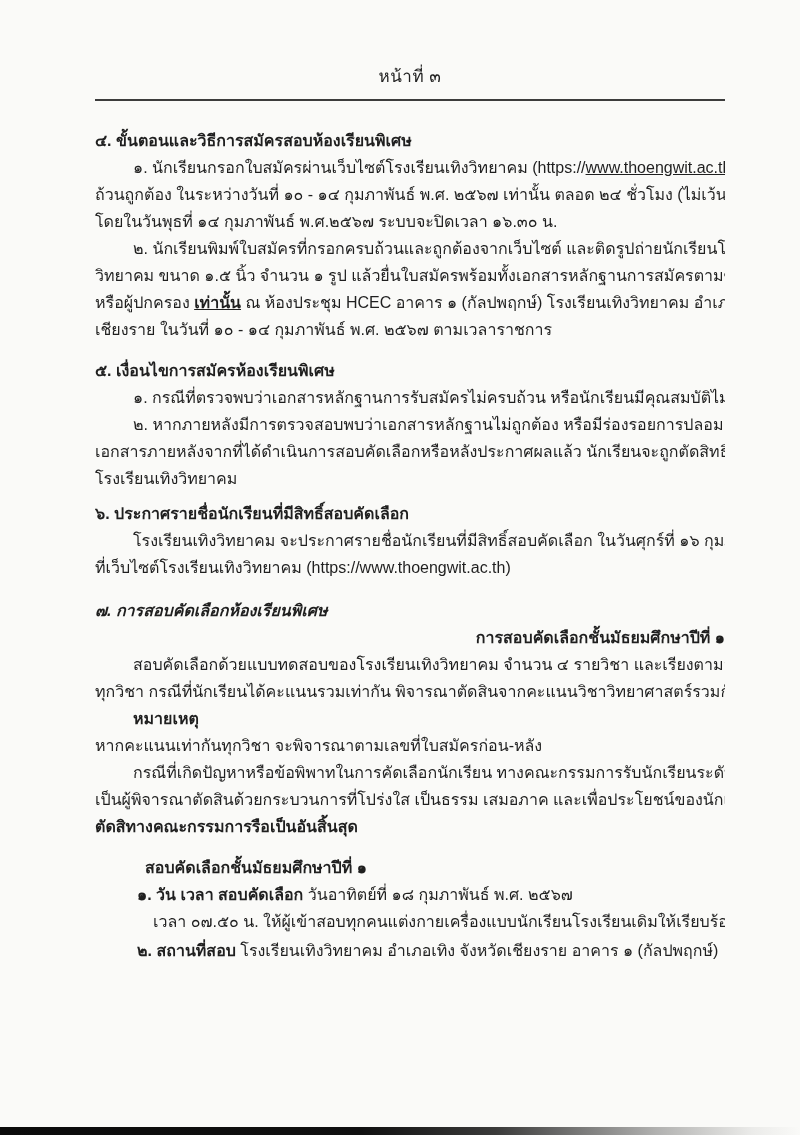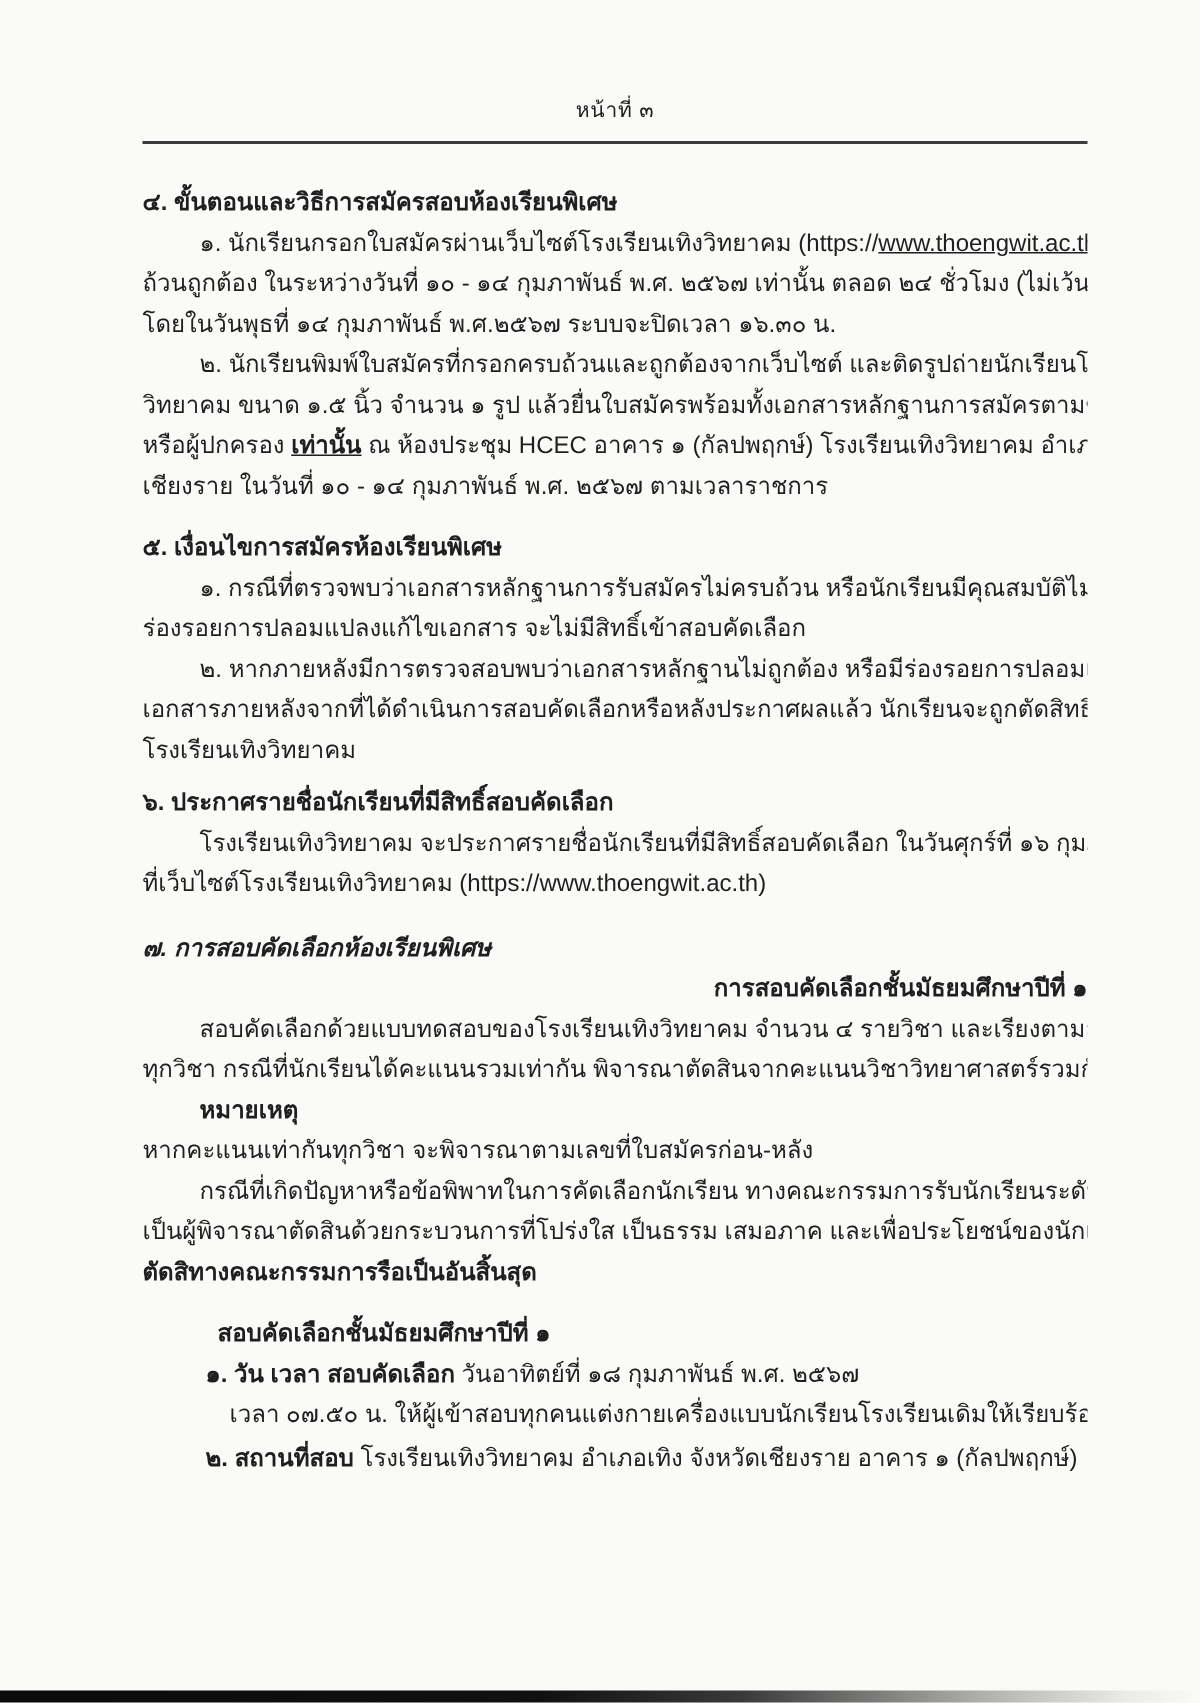--- a/index.html
+++ b/index.html
@@ -16,21 +16,21 @@
     font-family: "Liberation Sans", "DejaVu Sans", sans-serif;
   }
   .page {
     position: absolute;
     inset: 0;
     padding: 0 75px 0 95px;
     box-sizing: border-box;
   }
   .page-header {
     text-align: center;
-    font-size: 14px;
+    font-size: 17px;
     padding-top: 62px;
     letter-spacing: 0.5px;
   }
   .header-rule {
     border: none;
     border-top: 2px solid #3c3c3c;
     margin: 10px 0 0 0;
     width: 100%;
   }
   .doc-body {
@@ -70,21 +70,20 @@
       <div class="line" style="padding-left: 0px;"><span class="b">๔. ขั้นตอนและวิธีการสมัครสอบห้องเรียนพิเศษ</span></div>
       <div class="line" style="padding-left: 38px;"><span>๑. นักเรียนกรอกใบสมัครผ่านเว็บไซต์โรงเรียนเทิงวิทยาคม (https://</span><span class="u">www.thoengwit.ac.th)</span></div>
       <div class="line" style="padding-left: 0px;"><span>ถ้วนถูกต้อง ในระหว่างวันที่ ๑๐ - ๑๔ กุมภาพันธ์ พ.ศ. ๒๕๖๗ เท่านั้น ตลอด ๒๔ ชั่วโมง (ไม่เว้นวันหยุดราชการ)</span></div>
       <div class="line" style="padding-left: 0px;"><span>โดยในวันพุธที่ ๑๔ กุมภาพันธ์ พ.ศ.๒๕๖๗ ระบบจะปิดเวลา ๑๖.๓๐ น.</span></div>
       <div class="line" style="padding-left: 38px;"><span>๒. นักเรียนพิมพ์ใบสมัครที่กรอกครบถ้วนและถูกต้องจากเว็บไซต์ และติดรูปถ่ายนักเรียนโรงเรียนเทิง</span></div>
       <div class="line" style="padding-left: 0px;"><span>วิทยาคม ขนาด ๑.๕ นิ้ว จำนวน ๑ รูป แล้วยื่นใบสมัครพร้อมทั้งเอกสารหลักฐานการสมัครตามข้อ ๓ ด้วยตนเอง</span></div>
       <div class="line" style="padding-left: 0px;"><span>หรือผู้ปกครอง </span><span class="b u">เท่านั้น</span><span> ณ ห้องประชุม HCEC อาคาร ๑ (กัลปพฤกษ์) โรงเรียนเทิงวิทยาคม อำเภอเทิง จังหวัด</span></div>
       <div class="line" style="padding-left: 0px;"><span>เชียงราย ในวันที่ ๑๐ - ๑๔ กุมภาพันธ์ พ.ศ. ๒๕๖๗ ตามเวลาราชการ</span></div>
       <div class="line" style="padding-left: 0px; margin-top: 14px;"><span class="b">๕. เงื่อนไขการสมัครห้องเรียนพิเศษ</span></div>
       <div class="line" style="padding-left: 38px;"><span>๑. กรณีที่ตรวจพบว่าเอกสารหลักฐานการรับสมัครไม่ครบถ้วน หรือนักเรียนมีคุณสมบัติไม่ครบ หรือมี</span></div>
-      <div class="line" style="padding-left: 0px;"><span>ร่องรอยการปลอมแปลงแก้ไขเอกสาร จะไม่มีสิทธิ์เข้าสอบคัดเลือก</span></div>
       <div class="line" style="padding-left: 38px;"><span>๒. หากภายหลังมีการตรวจสอบพบว่าเอกสารหลักฐานไม่ถูกต้อง หรือมีร่องรอยการปลอมแปลงแก้ไข</span></div>
       <div class="line" style="padding-left: 0px;"><span>เอกสารภายหลังจากที่ได้ดำเนินการสอบคัดเลือกหรือหลังประกาศผลแล้ว นักเรียนจะถูกตัดสิทธิ์การเป็นนักเรียน</span></div>
       <div class="line" style="padding-left: 0px;"><span>โรงเรียนเทิงวิทยาคม</span></div>
       <div class="line" style="padding-left: 0px; margin-top: 8px;"><span class="b">๖. ประกาศรายชื่อนักเรียนที่มีสิทธิ์สอบคัดเลือก</span></div>
       <div class="line" style="padding-left: 38px;"><span>โรงเรียนเทิงวิทยาคม จะประกาศรายชื่อนักเรียนที่มีสิทธิ์สอบคัดเลือก ในวันศุกร์ที่ ๑๖ กุมภาพันธ์ พ.ศ. ๒๕๖๗</span></div>
       <div class="line" style="padding-left: 0px;"><span>ที่เว็บไซต์โรงเรียนเทิงวิทยาคม (https://www.thoengwit.ac.th)</span></div>
       <div class="line" style="padding-left: 0px; margin-top: 16px; font-style: italic;"><span class="b">๗. การสอบคัดเลือกห้องเรียนพิเศษ</span></div>
       <div class="line" style="padding-left: 38px; text-align: right;"><span class="b">การสอบคัดเลือกชั้นมัธยมศึกษาปีที่  ๑</span></div>
       <div class="line" style="padding-left: 38px;"><span>สอบคัดเลือกด้วยแบบทดสอบของโรงเรียนเทิงวิทยาคม จำนวน ๔ รายวิชา และเรียงตามลำดับคะแนนรวม</span></div>
       <div class="line" style="padding-left: 0px;"><span>ทุกวิชา กรณีที่นักเรียนได้คะแนนรวมเท่ากัน  พิจารณาตัดสินจากคะแนนวิชาวิทยาศาสตร์รวมกับวิชาคณิตศาสตร์</span></div>

